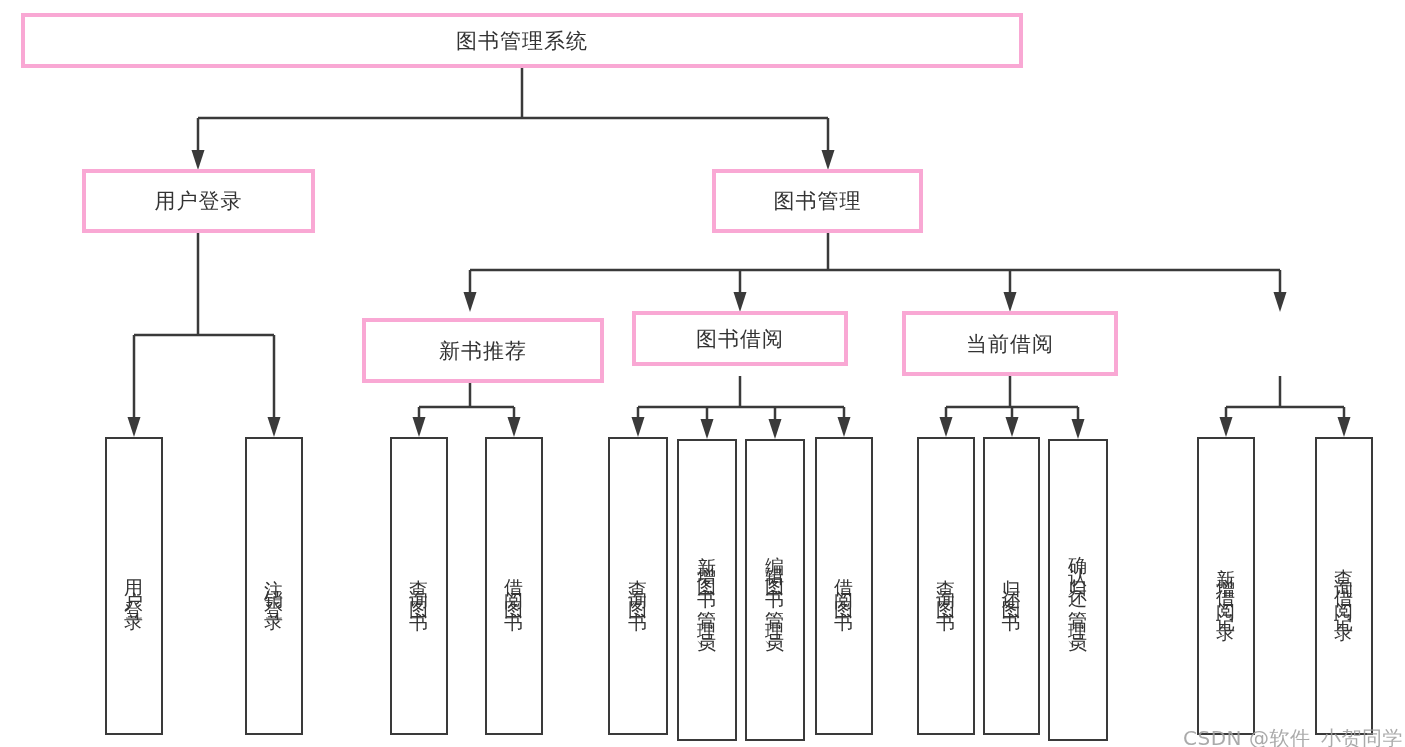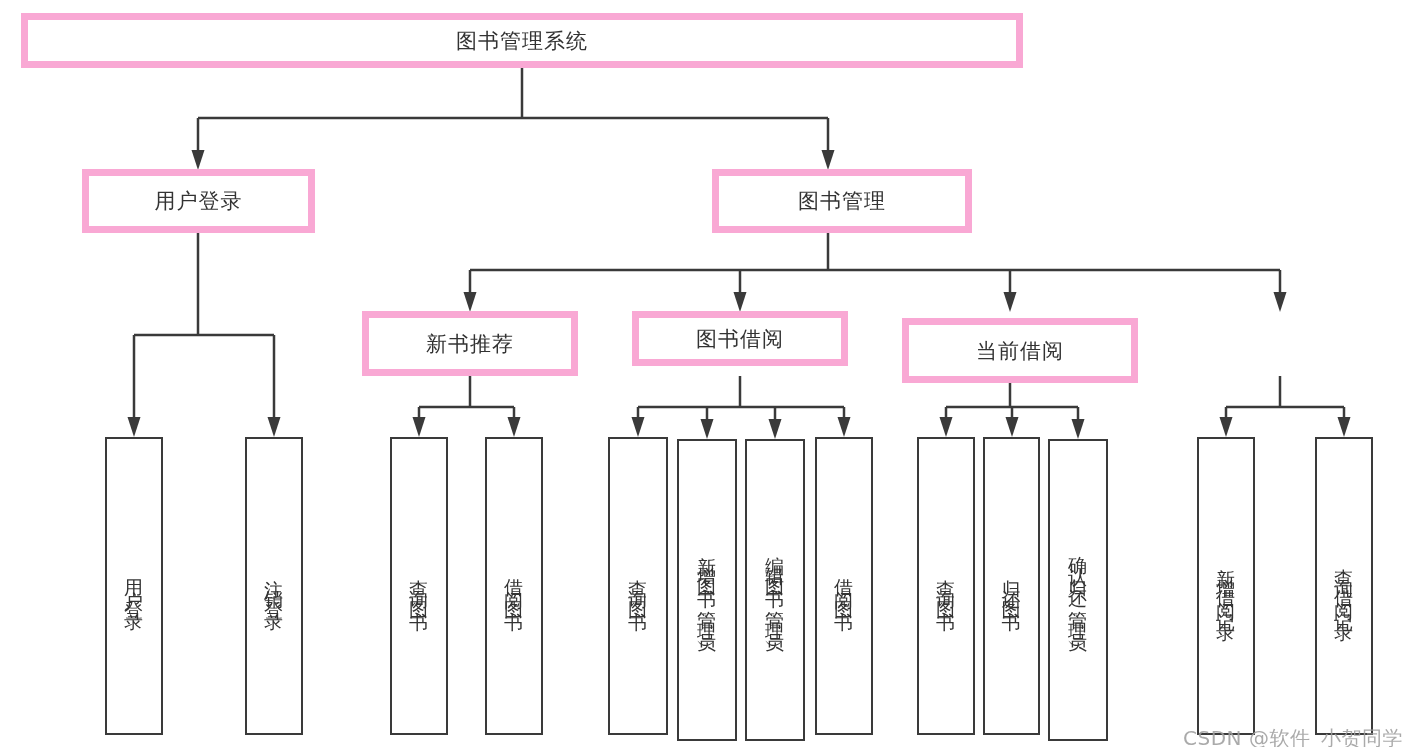--- a/index.html
+++ b/index.html
@@ -21,21 +21,21 @@
     position: absolute;
     box-sizing: border-box;
     background: #ffffff;
     display: flex;
     align-items: center;
     justify-content: center;
     color: #333333;
     z-index: 2;
   }
   .hbox {
-    border: 7px solid #f9a8d4;
+    border: 4px solid #f9a8d4;
     font-size: 21px;
     letter-spacing: 1px;
     white-space: nowrap;
   }
   .vbox {
     border: 2.5px solid #3a3a3a;
     font-size: 19px;
     writing-mode: vertical-rl;
     text-orientation: mixed;
     letter-spacing: 11px;
@@ -110,25 +110,25 @@
       <polygon points="1071.5,419 1084.5,419 1078,439" fill="#3a3a3a"></polygon>
       <line x1="1226" y1="407" x2="1226" y2="425" stroke="#3a3a3a" stroke-width="2.5"></line>
       <polygon points="1219.5,417 1232.5,417 1226,437" fill="#3a3a3a"></polygon>
       <line x1="1344" y1="407" x2="1344" y2="425" stroke="#3a3a3a" stroke-width="2.5"></line>
       <polygon points="1337.5,417 1350.5,417 1344,437" fill="#3a3a3a"></polygon>
     </svg>
 
   <div class="box hbox" style="left:21px;top:13px;width:1002px;height:55px">图书管理系统</div>
 
   <div class="box hbox" style="left:82px;top:169px;width:233px;height:64px">用户登录</div>
-  <div class="box hbox" style="left:712px;top:169px;width:260px;height:64px">图书管理</div>
+  <div class="box hbox" style="left:712px;top:169px;width:211px;height:64px">图书管理</div>
 
-  <div class="box hbox" style="left:362px;top:311px;width:216px;height:65px">新书推荐</div>
+  <div class="box hbox" style="left:362px;top:318px;width:242px;height:65px">新书推荐</div>
   <div class="box hbox" style="left:632px;top:311px;width:216px;height:55px">图书借阅</div>
-  <div class="box hbox" style="left:902px;top:318px;width:236px;height:65px">当前借阅</div>
+  <div class="box hbox" style="left:902px;top:311px;width:216px;height:65px">当前借阅</div>
 
   <div class="box vbox" style="left:105px;top:437px;width:58px;height:298px">用户登录</div>
   <div class="box vbox" style="left:245px;top:437px;width:58px;height:298px">注销登录</div>
 
   <div class="box vbox" style="left:390px;top:437px;width:58px;height:298px">查询图书</div>
   <div class="box vbox" style="left:485px;top:437px;width:58px;height:298px">借阅图书</div>
 
   <div class="box vbox" style="left:608px;top:437px;width:60px;height:298px">查询图书</div>
   <div class="box vbox" style="left:677px;top:439px;width:60px;height:302px">新增图书（管理员）</div>
   <div class="box vbox" style="left:745px;top:439px;width:60px;height:302px">编辑图书（管理员）</div>

